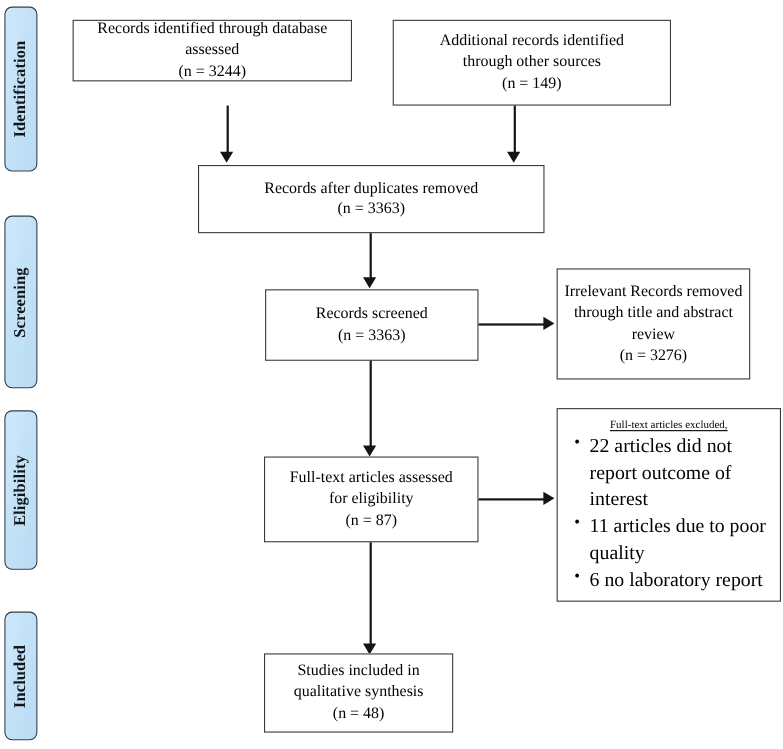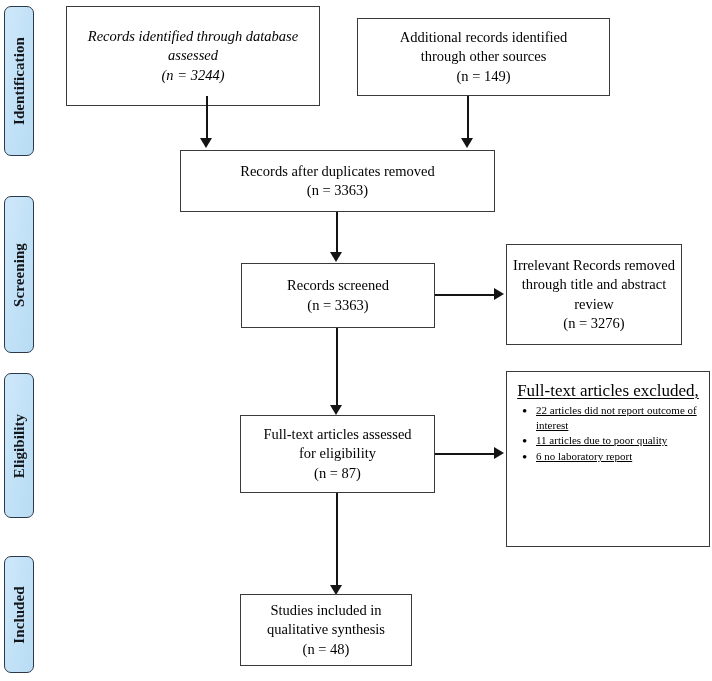--- a/index.html
+++ b/index.html
@@ -57,43 +57,42 @@
   .fbox .btext .ln { display: block; }
 
   
   .fbox.listbox {
     align-items: flex-start;
     justify-content: flex-start;
     padding: 8px 6px 6px 6px;
   }
   .listbox .excl-head {
     text-align: center;
-    font-size: 17px;
+    font-size: 10px;
     line-height: 1.3;
     margin: 0 0 1px 0;
   }
   .listbox .excl-head .ln {
     display: block;
     text-decoration: underline;
     text-underline-offset: 1.5px;
   }
   .listbox ul.reasons {
     margin: 0;
     padding: 0 2px 0 22px;
     list-style: none;
     text-align: left;
   }
   .listbox ul.reasons li {
     position: relative;
-    font-size: 11px;
+    font-size: 18px;
     line-height: 1.33;
     padding-left: 1px;
     margin-bottom: 1px;
     text-indent: 0;
-    text-decoration: underline;
   }
   .listbox ul.reasons li::before {
     content: "\2022";
     position: absolute;
     left: -13px;
     top: -1px;
     font-size: 15px;
   }
 
   
@@ -135,21 +134,21 @@
   <div class="stage-tab" style="top:196px; height:157px;">
     <span class="stage-label">Screening</span>
   </div>
   <div class="stage-tab" style="top:373px; height:145px;">
     <span class="stage-label">Eligibility</span>
   </div>
   <div class="stage-tab" style="top:556px; height:117px;">
     <span class="stage-label">Included</span>
   </div>
 
-  <div class="fbox" style="left:66px; top:6px; width:254px; height:100px;font-style:italic;">
+  <div class="fbox" style="left:66px; top:18px; width:254px; height:56px;">
     <div class="btext">
       <span class="ln">Records identified through database</span>
       <span class="ln">assessed</span>
       <span class="ln">(n = 3244)</span>
     </div>
   </div>
 
   <div class="fbox" style="left:357px; top:18px; width:253px; height:78px;">
     <div class="btext">
       <span class="ln">Additional records identified</span>

